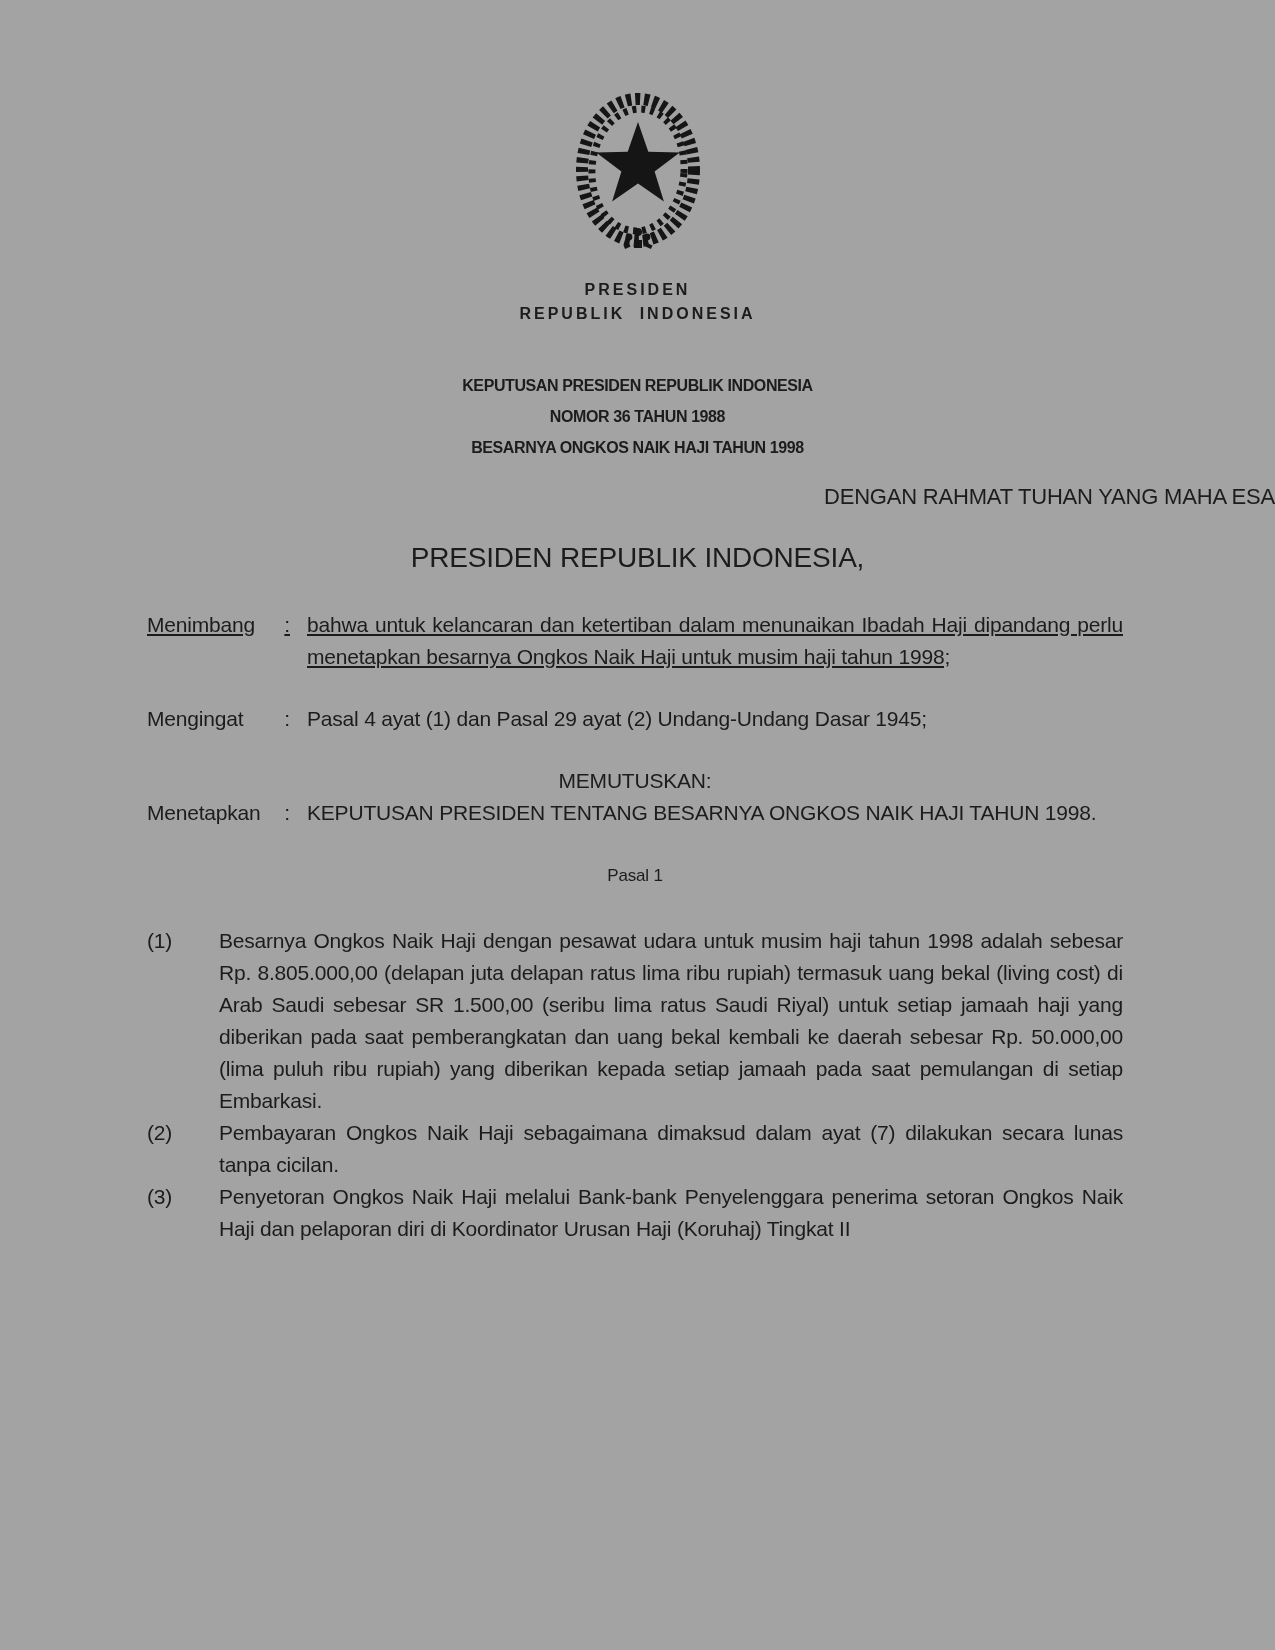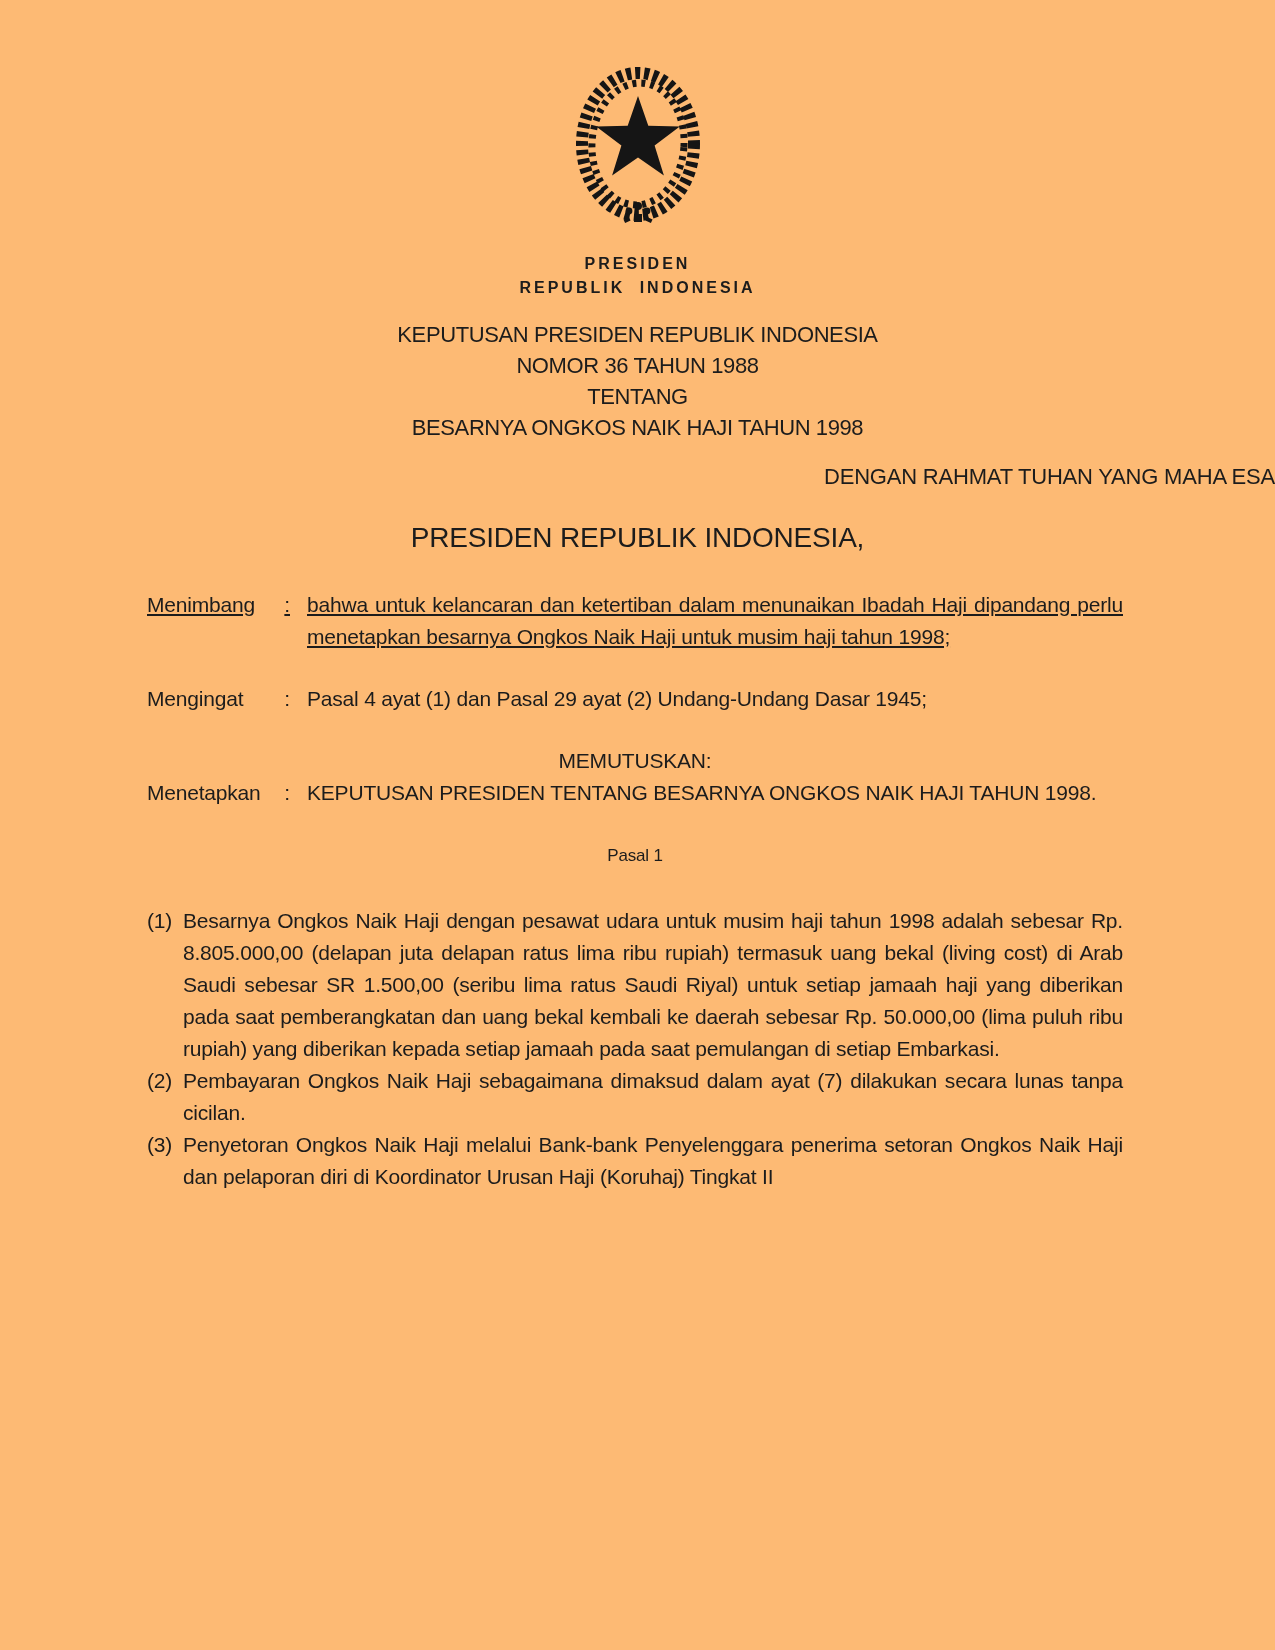--- a/index.html
+++ b/index.html
@@ -5,48 +5,49 @@
   html, body {
     margin: 0;
     padding: 0;
     background: #e8e8e8;
   }
   .page {
     position: relative;
     width: 1275px;
     height: 1650px;
     margin: 0 auto;
-    background: #fdba74;
+    background: #a3a3a3;
     box-sizing: border-box;
-    padding-top: 60px;
+    padding-top: 86px;
     overflow: hidden;
     font-family: "Liberation Sans", "DejaVu Sans", sans-serif;
     color: #1c1c1c;
     letter-spacing: -0.2px;
   }
   .emblem-wrap {
     width: 152px;
     height: 168px;
     margin: 0 auto;
   }
   .seal-heading {
     margin-top: 24px;
     text-align: center;
     font-size: 16px;
     font-weight: bold;
     letter-spacing: 3px;
     word-spacing: 7px;
     line-height: 24px;
   }
   .doc-title {
-    margin-top: 19px;
+    margin-top: 44px;
     text-align: center;
-    font-size: 22px;
+    font-size: 16px;
     line-height: 31px;
     letter-spacing: -0.4px;
+    font-weight: bold;
   }
   .invocation {
     margin-top: 18px;
     text-align: right;
     font-size: 22px;
     line-height: 31px;
   }
   .authority {
     margin-top: 30px;
     text-align: center;
@@ -96,20 +97,21 @@
     display: flex;
     align-items: flex-start;
   }
   .item-num {
     width: 36px;
     flex-shrink: 0;
   }
   .item-text {
     flex: 1;
     text-align: justify;
+    margin-left: 36px;
   }
   .seal-ink { fill: #151515; }
   .seal-stroke { fill: none; stroke: #151515; }
 </style>
 </head>
 <body>
 
 <div class="page">
 
   <div class="emblem-wrap">
@@ -130,21 +132,20 @@
   </div>
 
   <div class="seal-heading">
     <div>PRESIDEN</div>
     <div>REPUBLIK INDONESIA</div>
   </div>
 
   <div class="doc-title">
     <div>KEPUTUSAN PRESIDEN REPUBLIK INDONESIA</div>
     <div>NOMOR 36 TAHUN 1988</div>
-    <div>TENTANG</div>
     <div>BESARNYA ONGKOS NAIK HAJI TAHUN 1998</div>
   </div>
 
   <div class="invocation">DENGAN RAHMAT TUHAN YANG MAHA ESA</div>
 
   <div class="authority">PRESIDEN REPUBLIK INDONESIA,</div>
 
   <div class="content">
 
     <div class="prow menimbang">

